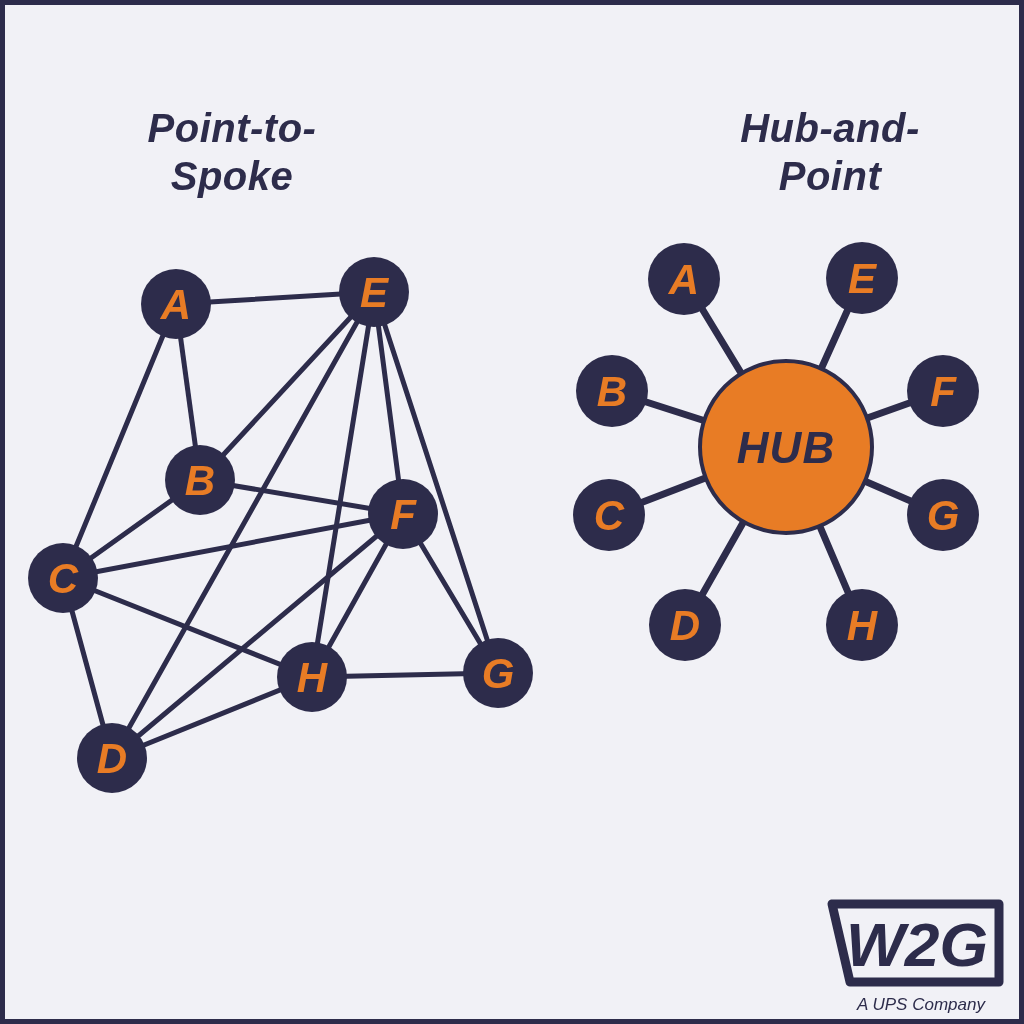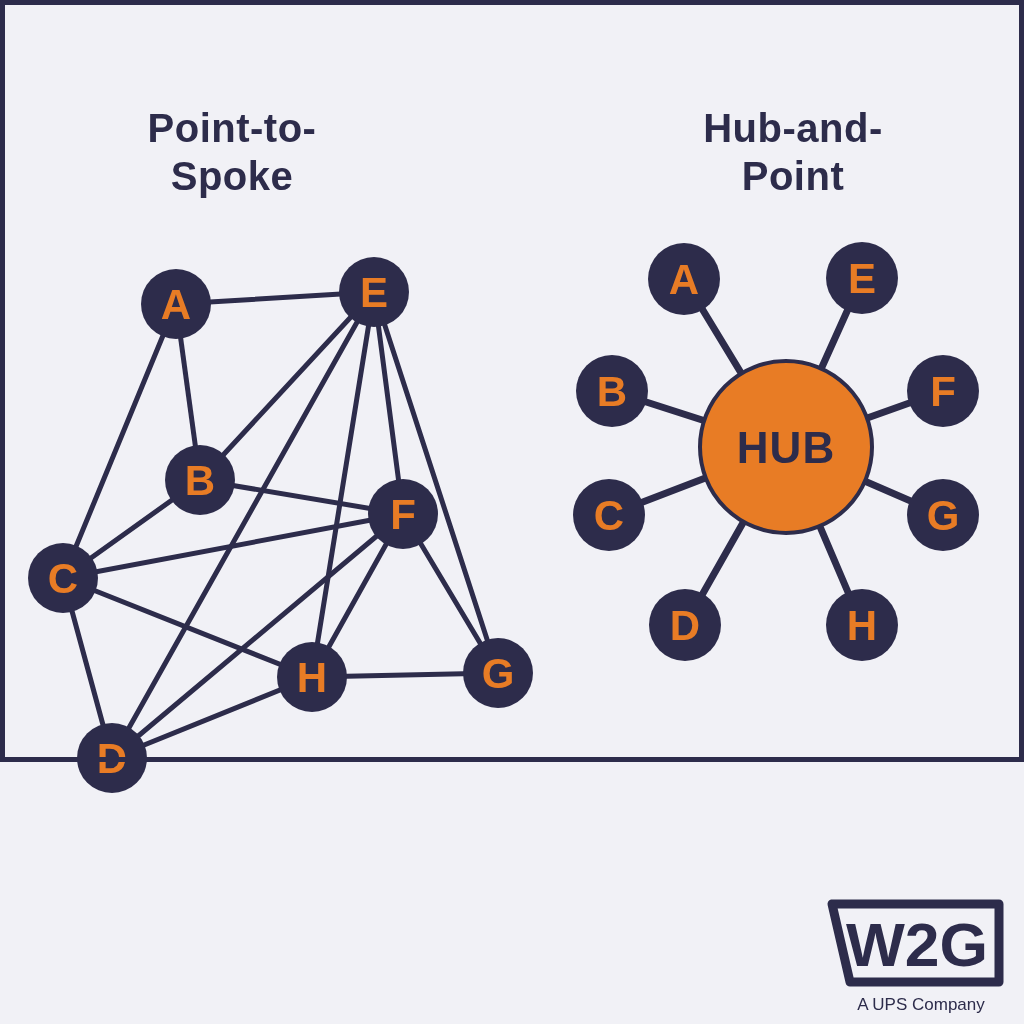--- a/index.html
+++ b/index.html
@@ -8,43 +8,44 @@
     width: 1024px;
     height: 1024px;
     overflow: hidden;
     font-family: "Liberation Sans", sans-serif;
     background: var(--bg, #f1f1f6);
   }
   .canvas {
     position: absolute;
     inset: 0;
     width: 1024px;
-    height: 762px;
+    height: 1024px;
     background: var(--bg, #f1f1f6);
+    font-style: italic;
   }
   .frame {
     position: absolute;
     inset: 0;
     border: 5px solid var(--navy, #2d2c4b);
     box-sizing: border-box;
     pointer-events: none;
   }
   .panel-title {
     position: absolute;
     width: 320px;
     top: 104px;
     text-align: center;
     color: var(--navy, #2d2c4b);
     font-weight: bold;
     font-size: 40px;
     line-height: 48px;
     letter-spacing: 0.5px;
   }
   .panel-title.left  { left: 72px; }
-  .panel-title.right { left: 633px; }
+  .panel-title.right { left: 670px; }
   svg.scene {
     position: absolute;
     left: 0; top: 0;
     width: 1024px;
     height: 1024px;
   }
   .edge  { stroke: var(--navy, #2d2c4b); stroke-width: 5; stroke-linecap: round; }
   .spoke { stroke: var(--navy, #2d2c4b); stroke-width: 7; stroke-linecap: round; }
   .node  { fill: var(--navy, #2d2c4b); }
   .node-label {

